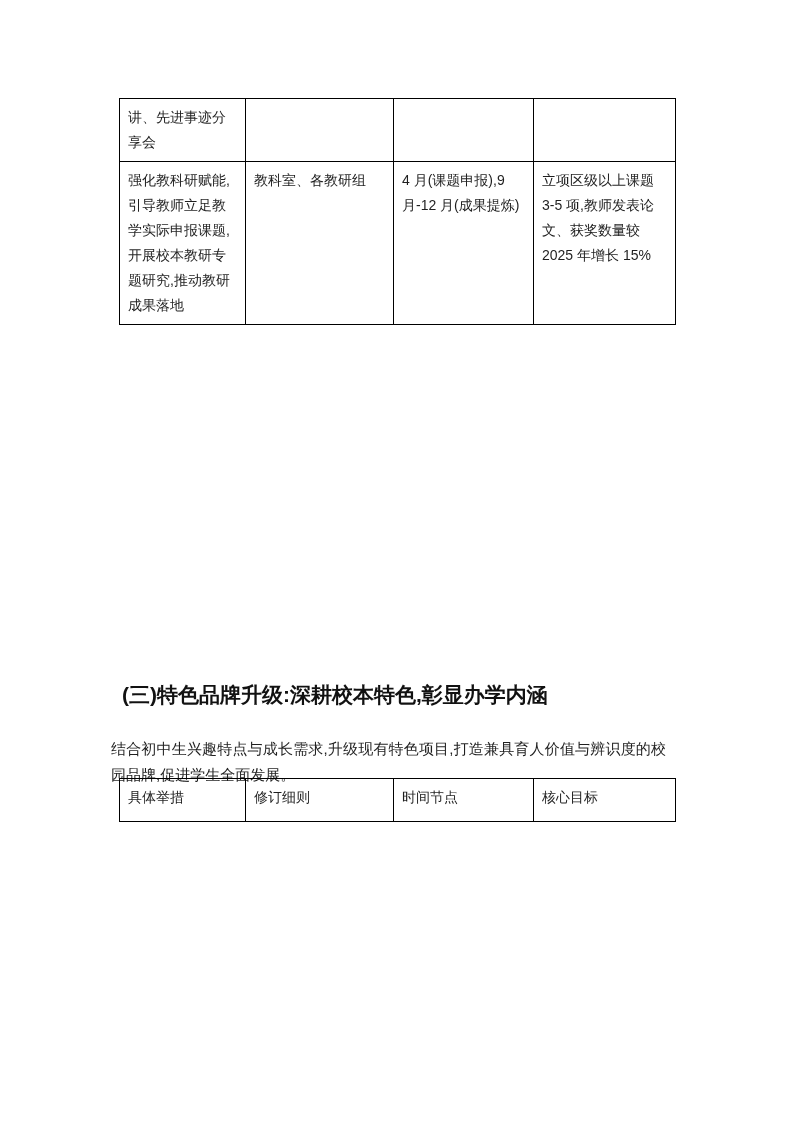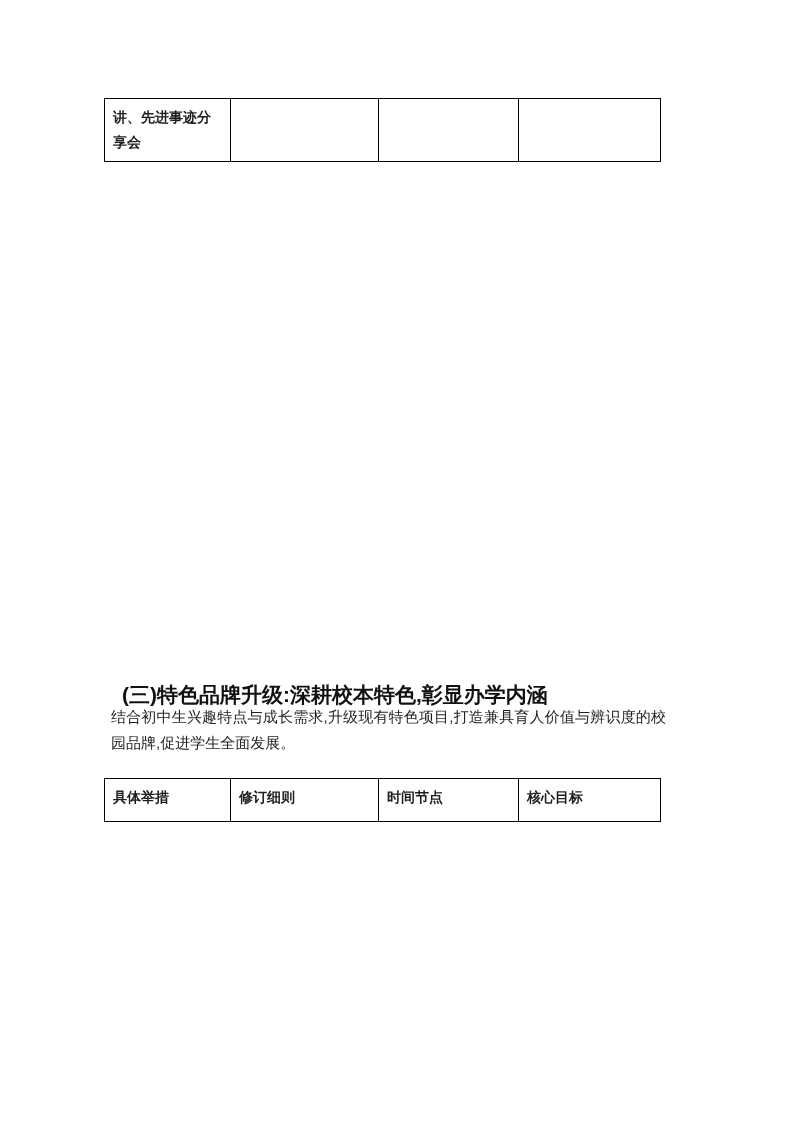--- a/index.html
+++ b/index.html
@@ -10,25 +10,24 @@
   }
   .page {
     position: relative;
     width: 793px;
     height: 1122px;
     background: #ffffff;
     overflow: hidden;
   }
   table.doc-table {
     position: absolute;
-    left: 104px;
+    left: 119px;
     border-collapse: collapse;
     table-layout: fixed;
     width: 556px;
-    font-weight: bold;
   }
   table.doc-table td {
     border: 1px solid #000000;
     vertical-align: top;
     padding: 6px 8px;
     font-size: 14px;
     line-height: 25px;
     color: #1f1f1f;
     overflow-wrap: break-word;
     word-break: normal;
@@ -55,21 +54,21 @@
     font-size: 21px;
     line-height: 31px;
     font-weight: bold;
     color: #111111;
     white-space: nowrap;
     padding-left: 16px;
   }
   .section-intro {
     position: absolute;
     left: 111px;
-    top: 704px;
+    top: 736px;
     width: 555px;
     margin: 0;
     font-size: 15px;
     line-height: 26px;
     text-align: justify;
     color: #1f1f1f;
   }
 </style>
 </head>
 <body>
@@ -82,20 +81,26 @@
         <col class="c2">
         <col class="c3">
         <col class="c4">
       </colgroup>
     <tbody>
       <tr class="row-0">
         <td>讲、先进事迹分享会</td>
         <td></td>
         <td></td>
         <td></td>
+      </tr>
+      <tr class="row-2">
+        <td>强化教科研赋能,引导教师立足教学实际申报课题,开展校本教研专题研究,推动教研成果落地</td>
+        <td>教科室、各教研组</td>
+        <td>4 月(课题申报),9 月-12 月(成果提炼)</td>
+        <td>立项区级以上课题 3-5 项,教师发表论文、获奖数量较 2025 年增长 15%</td>
       </tr>
     </tbody>
   </table>
 
   <h2 class="section-heading">(三)特色品牌升级:深耕校本特色,彰显办学内涵</h2>
 
   <p class="section-intro">结合初中生兴趣特点与成长需求,升级现有特色项目,打造兼具育人价值与辨识度的校园品牌,促进学生全面发展。</p>
 
   <table class="doc-table" id="table-2">
     <colgroup>

